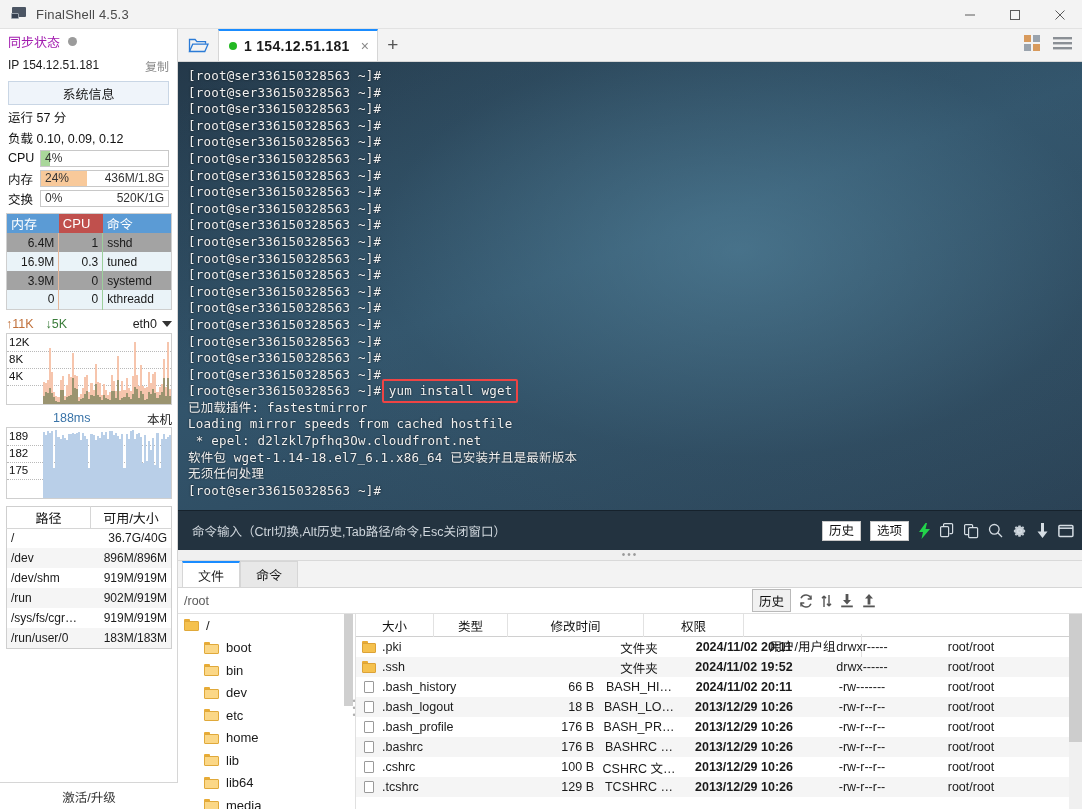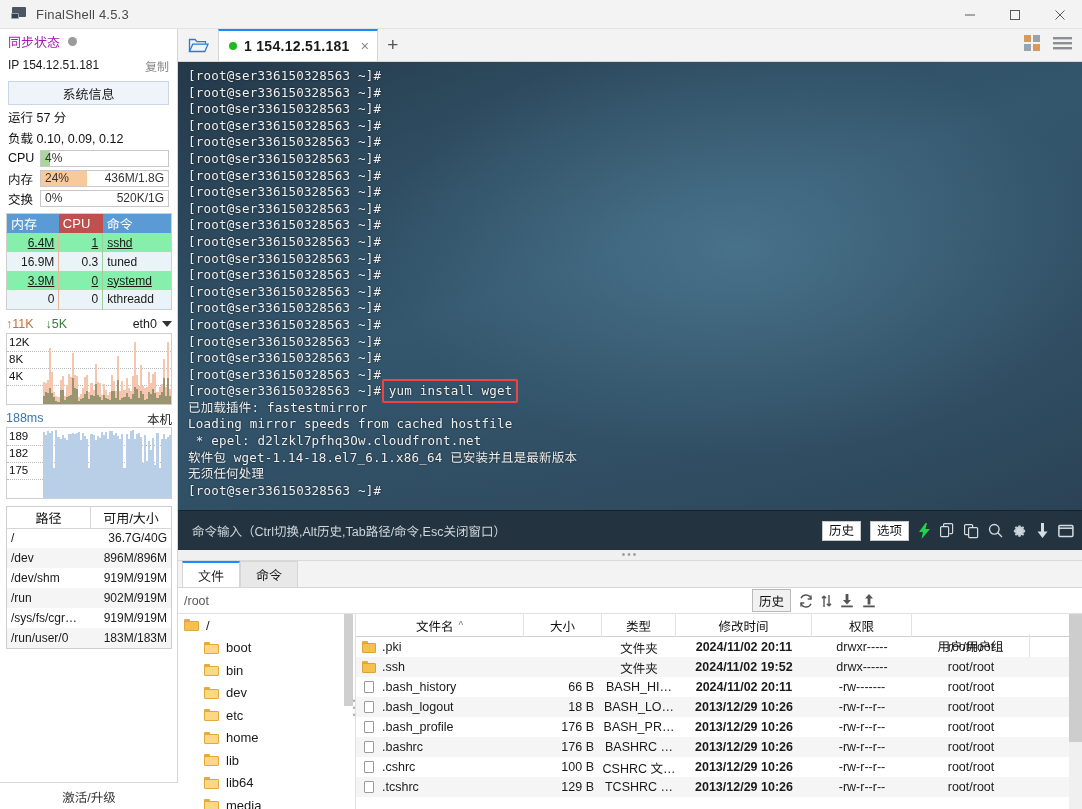--- a/index.html
+++ b/index.html
@@ -89,21 +89,21 @@
   }
   #proc-table th {
     font-weight: normal; color: #fff; text-align: left; height: 19px;
     padding: 0 4px; font-size: 13px;
   }
   #proc-table th.m { background: #5b9bd5; }
   #proc-table th.c { background: #c0504d; }
   #proc-table th.k { background: #5b9bd5; }
   #proc-table td { height: 19px; padding: 0 4px; color: #1a1a1a; }
   #proc-table td.num { text-align: right; }
-  #proc-table tr.odd td { background: #86efac; text-decoration: underline; }
+  #proc-table tr.odd td { background: #a3a3a3; }
   #proc-table tr.even td { background: #eaf3f8; }
   #proc-table td.sep-m { border-right: 1px solid #e8b89a; }
   #proc-table td.sep-c { border-right: 1px solid #9ccf9c; }
 
   
   #net-box { margin: 6px 6px 0 6px; width: 166px; }
   .net-head { display: flex; align-items: center; height: 17px; font-size: 12.5px; }
   .up-arrow { color: #c0703a; font-weight: bold; }
   .dn-arrow { color: #3a7d3a; font-weight: bold; }
   #net-up { color: #c0703a; margin-right: 12px; }
@@ -124,21 +124,21 @@
   }
   .graph .gridline {
     position: absolute; left: 0; right: 0; height: 0;
     border-top: 1px dotted #b9b9b9;
   }
   .bars { position: absolute; left: 36px; right: 0; bottom: 0; top: 0; display: flex; align-items: flex-end; }
   .bars .b { flex: 1; }
   .bars .b i { display: block; width: 100%; }
 
   #ping-box { margin: 5px 6px 0 6px; width: 166px; }
-  .ping-head { display: flex; align-items: center; height: 17px; font-size: 12.5px; }
+  .ping-head { display: flex; align-items: center; height: 17px; font-size: 12.5px; margin-left: 47px; }
   #ping-val { color: #3a74a8; }
   #ping-host { margin-left: auto; color: #1a1a1a; }
 
   
   #disk-table {
     margin: 7px 6px 0 6px; width: 166px; border: 1px solid #cfcfcf;
     border-collapse: collapse; font-size: 12px;
   }
   #disk-table th {
     font-weight: normal; height: 22px; background: #fff; color: #111;
@@ -1178,24 +1178,20 @@
             </span>
             <span>media</span>
           </div>
         </div>
       <div id="tree-scroll"></div>
       <div id="tree-grip">•<br>•<br>•</div>
     </div>
 
     <div id="filelist">
       <div id="fl-head">
-        <div class="hc col-name">
-          <span>文件名</span>
-          <span style="margin-left:5px;font-size:10px;color:#777">^</span>
-        </div>
         <div class="hc col-size">大小</div>
         <div class="hc col-type">类型</div>
         <div class="hc col-time">修改时间</div>
         <div class="hc col-perm">权限</div>
         <div class="hc col-owner">用户/用户组</div>
         <div class="hc col-tail"></div>
       </div>
       <div id="fl-rows">
           <div class="frow odd">
             <span class="c name">

